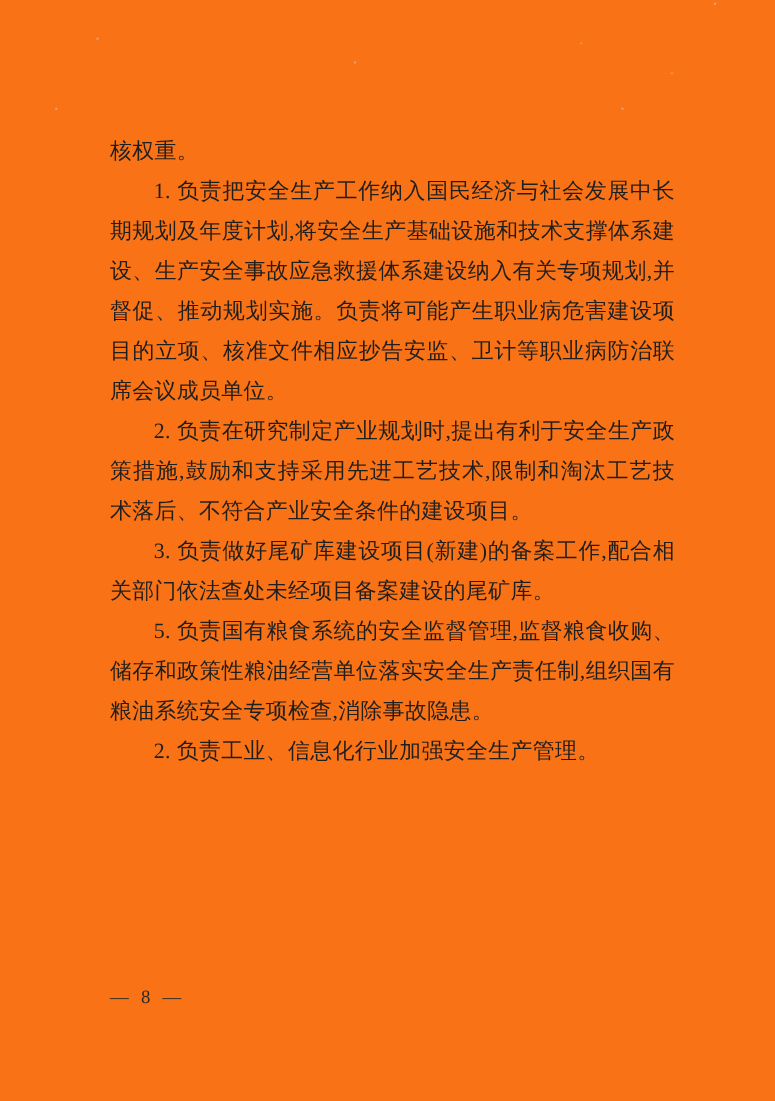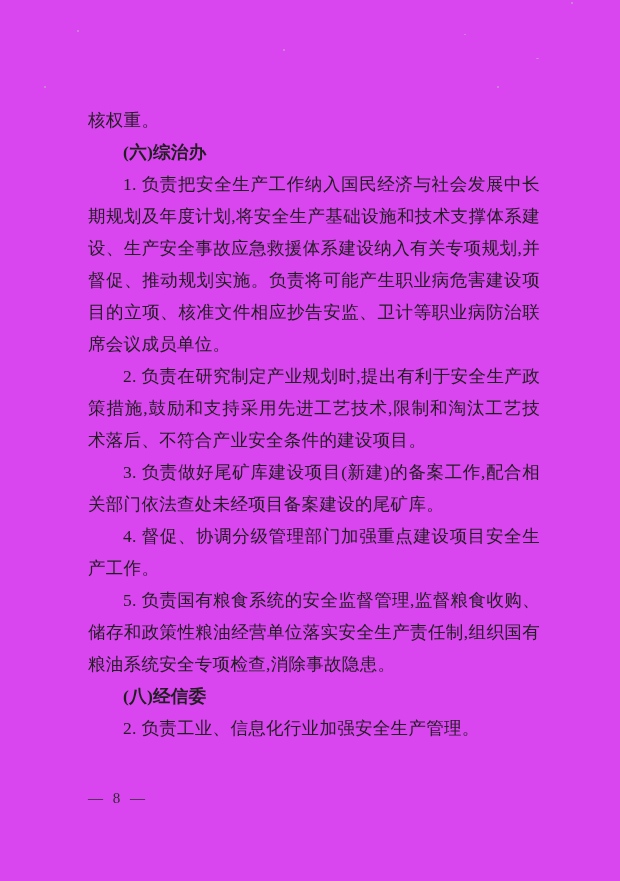--- a/index.html
+++ b/index.html
@@ -4,21 +4,21 @@
 <style>
   html, body {
     margin: 0;
     padding: 0;
     background: #ffffff;
   }
   .page {
     position: relative;
     width: 620px;
     height: 881px;
-    background: #d946ef;
+    background: #f97316;
     overflow: hidden;
     font-family: "Liberation Serif", "DejaVu Serif", serif;
     color: #1f1f1f;
   }
   .content {
     position: absolute;
     left: 88px;
     top: 104px;
     width: 452px;
     font-size: 17.5px;
@@ -71,25 +71,22 @@
   <span class="speck s1"></span>
   <span class="speck s2"></span>
   <span class="speck s3"></span>
   <span class="speck s4"></span>
   <span class="speck s5"></span>
   <span class="speck s6"></span>
   <span class="speck s7"></span>
 
   <div class="content">
     <p class="no-indent">核权重。</p>
-    <p class="heading">(六)综治办</p>
     <p>1. 负责把安全生产工作纳入国民经济与社会发展中长期规划及年度计划,将安全生产基础设施和技术支撑体系建设、生产安全事故应急救援体系建设纳入有关专项规划,并督促、推动规划实施。负责将可能产生职业病危害建设项目的立项、核准文件相应抄告安监、卫计等职业病防治联席会议成员单位。</p>
     <p>2. 负责在研究制定产业规划时,提出有利于安全生产政策措施,鼓励和支持采用先进工艺技术,限制和淘汰工艺技术落后、不符合产业安全条件的建设项目。</p>
     <p>3. 负责做好尾矿库建设项目(新建)的备案工作,配合相关部门依法查处未经项目备案建设的尾矿库。</p>
-    <p>4. 督促、协调分级管理部门加强重点建设项目安全生产工作。</p>
     <p>5. 负责国有粮食系统的安全监督管理,监督粮食收购、储存和政策性粮油经营单位落实安全生产责任制,组织国有粮油系统安全专项检查,消除事故隐患。</p>
-    <p class="heading">(八)经信委</p>
     <p>2. 负责工业、信息化行业加强安全生产管理。</p>
   </div>
 
   <div class="footer">— 8 —</div>
 
 </div>
 
 </body></html>

